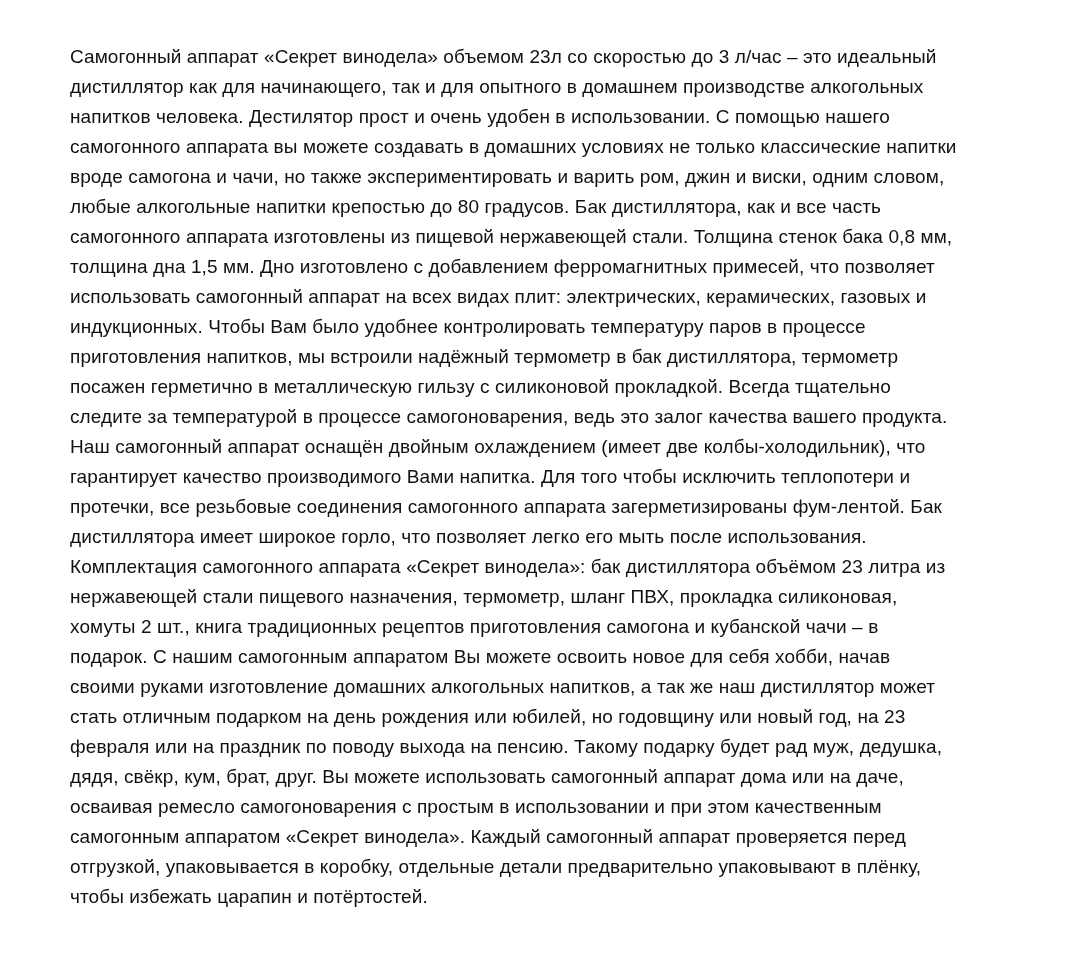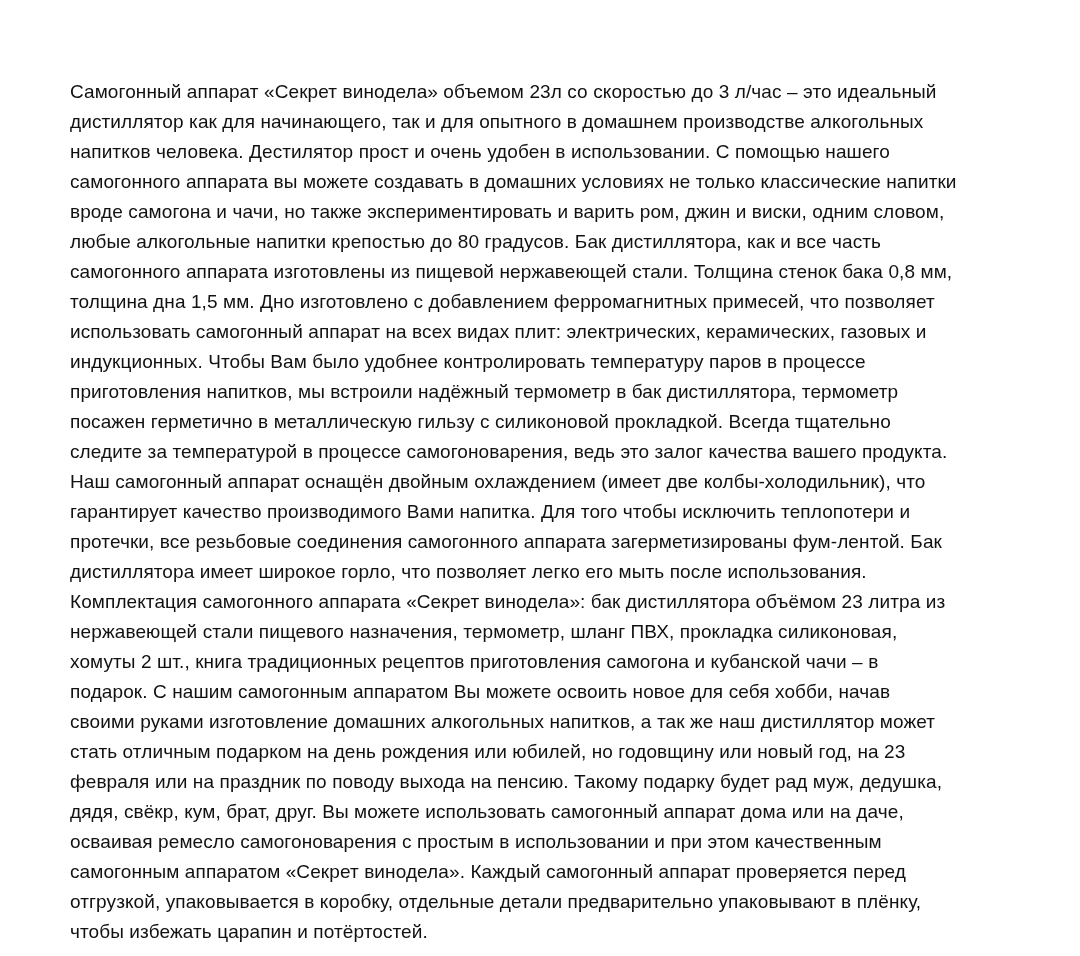--- a/index.html
+++ b/index.html
@@ -19,21 +19,20 @@
     background: #ffffff;
     padding: 42px 30px 0 70px;
   }
   .doc-text {
     font-family: "Liberation Sans", sans-serif;
     font-size: 19px;
     line-height: 30px;
     color: #111111;
     white-space: pre;
     letter-spacing: 0.1px;
-    margin-top: 35px;
   }
 </style>
 </head>
 <body>
 
 <div class="page">
   <div class="doc-text">Самогонный аппарат «Секрет винодела» объемом 23л со скоростью до 3 л/час – это идеальный
 дистиллятор как для начинающего, так и для опытного в домашнем производстве алкогольных
 напитков человека. Дестилятор прост и очень удобен в использовании. С помощью нашего
 самогонного аппарата вы можете создавать в домашних условиях не только классические напитки

